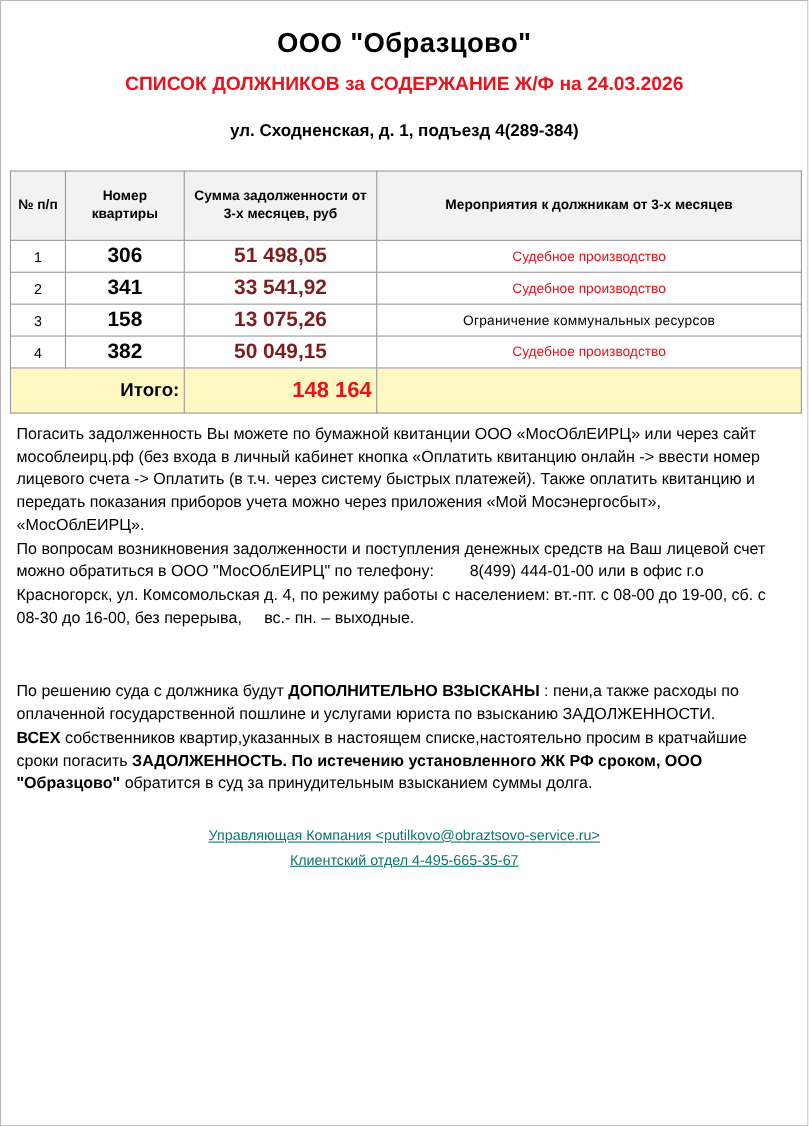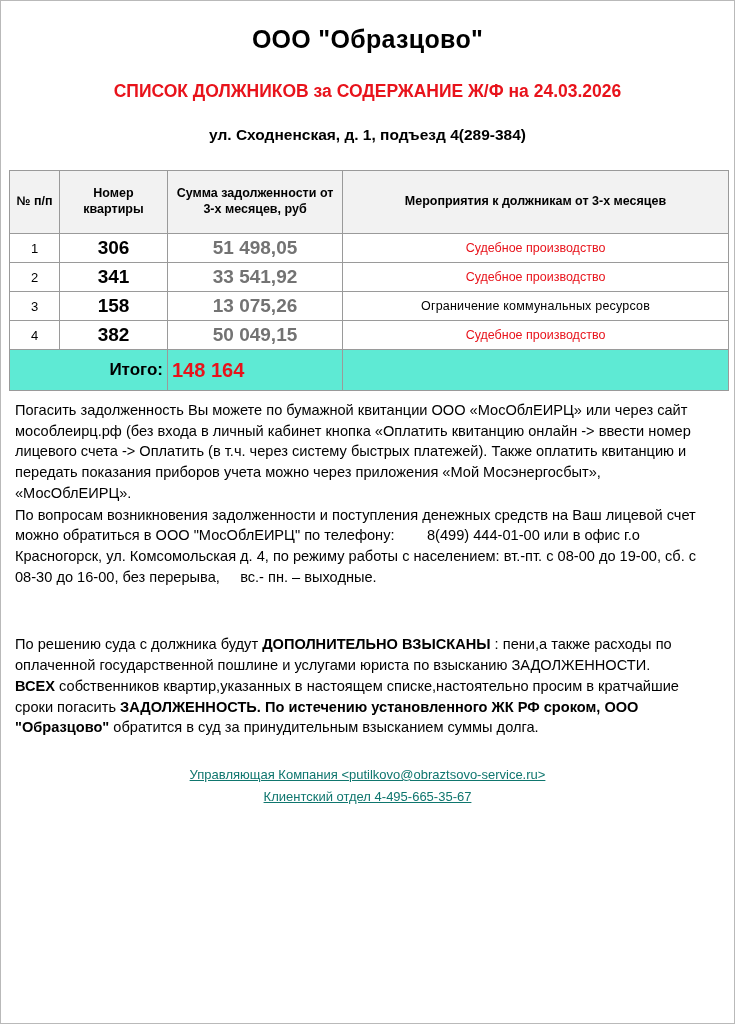--- a/index.html
+++ b/index.html
@@ -30,21 +30,21 @@
     font-size: 25px;
     font-weight: bold;
     margin-top: 24px;
     letter-spacing: 0.3px;
   }
   .list-title {
     text-align: center;
     font-size: 17.5px;
     font-weight: bold;
     color: #e8131b;
-    margin-top: 27px;
+    margin-top: 12px;
   }
   .address-title {
     text-align: center;
     font-size: 15.5px;
     font-weight: bold;
     margin-top: 24px;
   }
 
   table.debtors {
     width: 719px;
@@ -76,43 +76,43 @@
   }
   td.c-flat {
     text-align: center;
     font-size: 19px;
     font-weight: bold;
   }
   td.c-sum {
     text-align: center;
     font-size: 19px;
     font-weight: bold;
-    color: #737373;
+    color: #7f1d1d;
   }
   td.c-act {
     text-align: center;
     font-size: 12.5px;
     color: #e8131b;
   }
   td.c-act.black {
     color: #000000;
     letter-spacing: 0.2px;
   }
   tr.total td {
-    background: #5eead4;
+    background: #fef9c3;
     height: 34px;
   }
   td.total-label {
     text-align: right;
     font-size: 17px;
     font-weight: bold;
     padding-right: 8px;
   }
   td.total-value {
-    text-align: left;
+    text-align: right;
     font-size: 20px;
     font-weight: bold;
     color: #e8131b;
   }
 
   .para {
     font-size: 14.6px;
     line-height: 1.42;
     margin: 0;
     padding: 0 6px;

